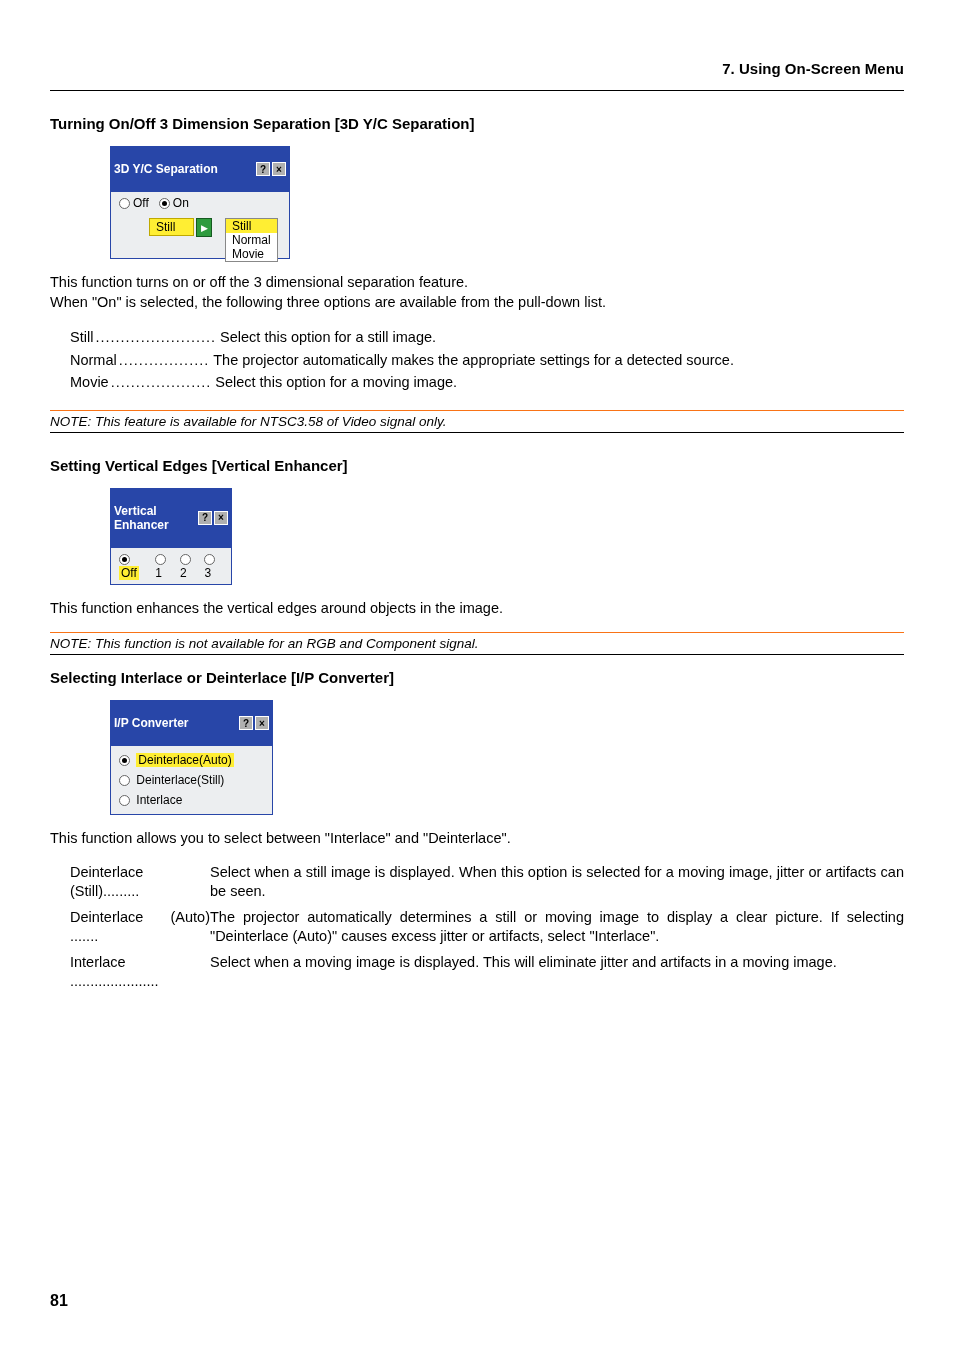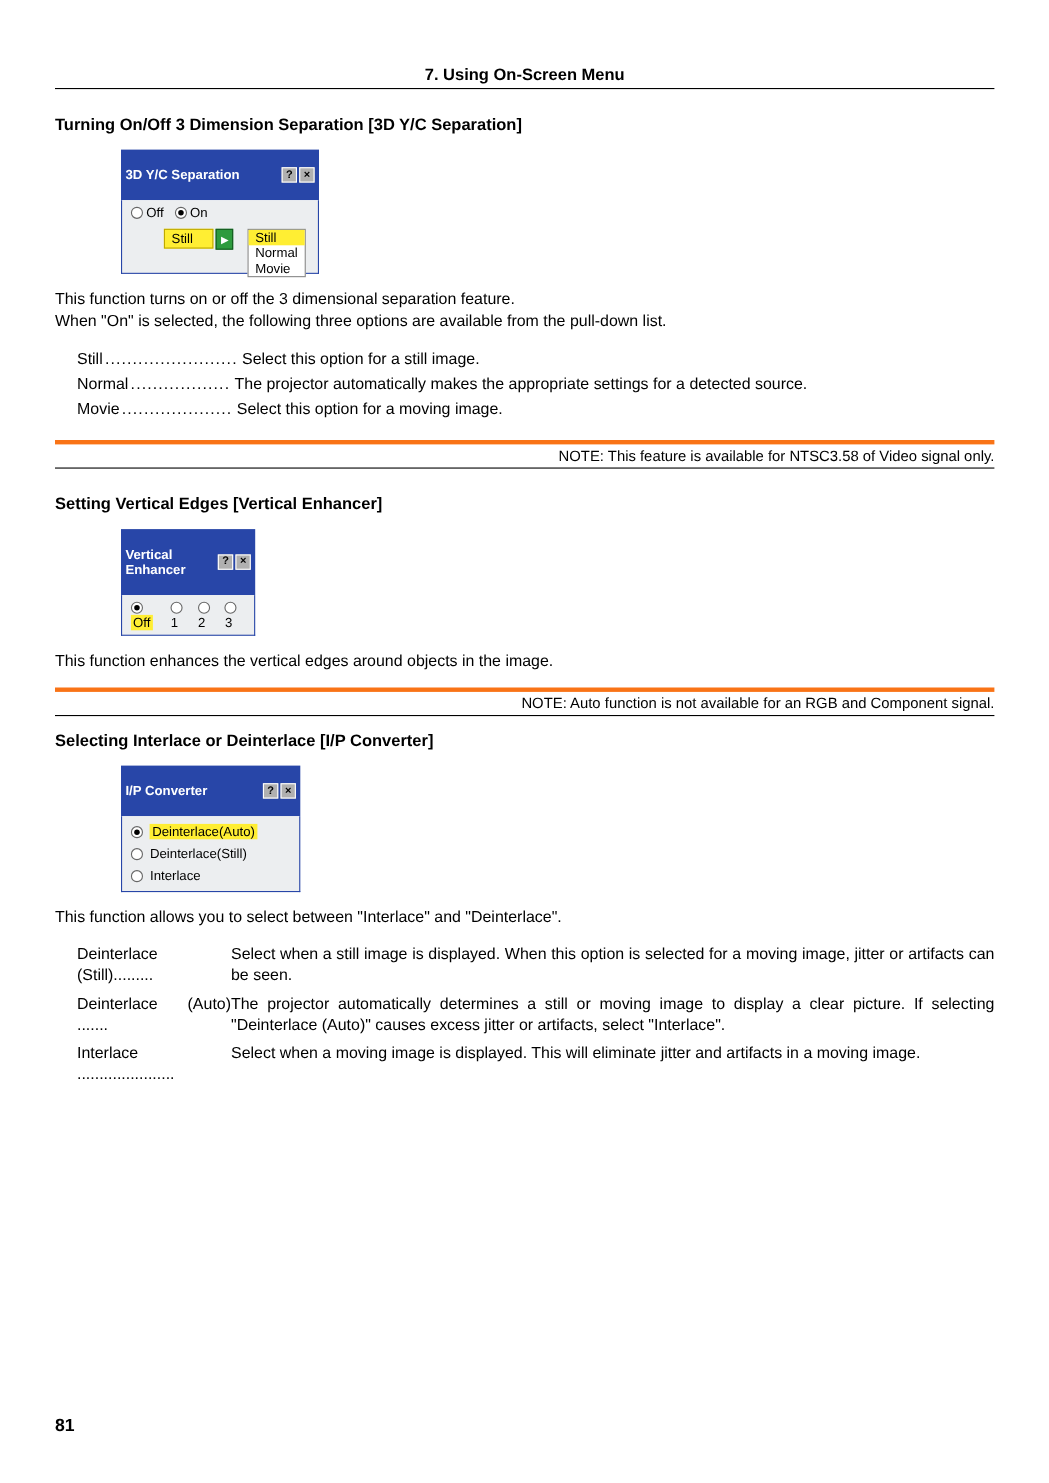--- a/index.html
+++ b/index.html
@@ -9,22 +9,22 @@
     font-family: Arial, Helvetica, sans-serif;
     color: #000;
     width: 954px;
   }
   .page {
     padding: 60px 50px 40px 50px;
     box-sizing: border-box;
   }
   .section-header-line {
     border-bottom: 1.5px solid #000;
-    text-align: center;
-    padding-bottom: 2px;
+    text-align: right;
+    padding-bottom: 12px;
     margin-bottom: 24px;
   }
   .section-header-line span {
     font-weight: 800;
     font-family: Arial, sans-serif;
     font-size: 15px;
   }
   .h2 {
     font-weight: bold;
     font-size: 15px;
@@ -153,26 +153,26 @@
     margin-left: 20px;
   }
   .option-row .opt-label {
     flex: 0 0 auto;
   }
   .option-row .dots {
     margin: 0 4px 0 2px;
     letter-spacing: 1px;
   }
   .note {
+    font-style: italic;
     font-size: 13.5px;
-    border-top: 4px solid #f97316;
+    border-top: 1px solid #f97316;
     border-bottom: 1px solid #000;
     padding: 3px 0;
     margin: 16px 0 24px 0;
-    text-align: right;
   }
   .ui-vertical {
     width: 122px;
   }
   .ui-ip {
     width: 163px;
   }
   .ip-opt {
     padding: 3px 0;
     display: block;
@@ -278,21 +278,21 @@
         <span><span class="radio-dot sel"></span><span class="sel-hl">Off</span></span>
         <span><span class="radio-dot"></span><span>1</span></span>
         <span><span class="radio-dot"></span><span>2</span></span>
         <span><span class="radio-dot"></span><span>3</span></span>
       </div>
     </div>
   </div>
 
   <div class="body-text">This function enhances the vertical edges around objects in the image.</div>
 
-  <div class="note" style="margin-top:6px; margin-bottom:14px;">NOTE: Auto function is not available for an RGB and Component signal.</div>
+  <div class="note" style="margin-top:6px; margin-bottom:14px;">NOTE: This function is not available for an RGB and Component signal.</div>
 
   <div class="h2">Selecting Interlace or Deinterlace [I/P Converter]</div>
 
   <div class="ui-placeholder ui-ip">
     <div class="ui-box-title">
       <span>I/P Converter</span>
       <span class="ti-icons">
         <span>?</span>
         <span>×</span>
       </span>

